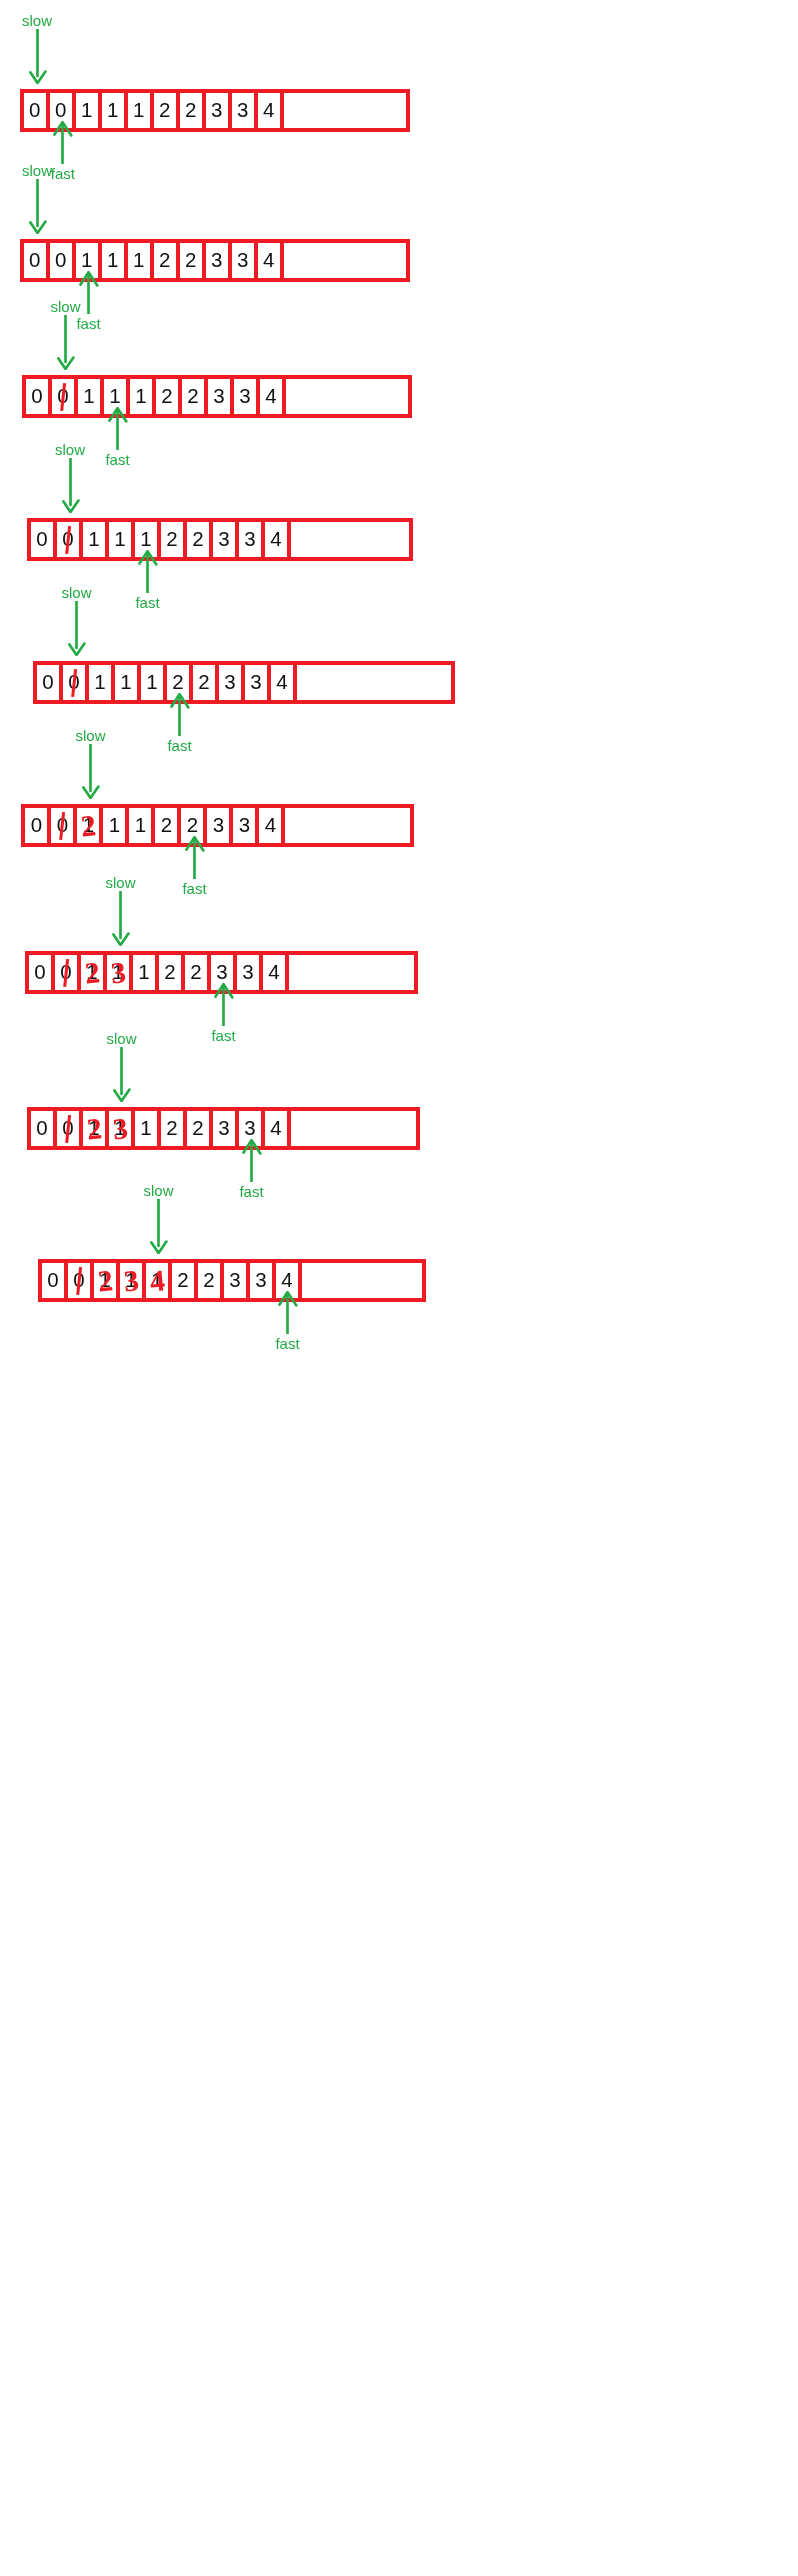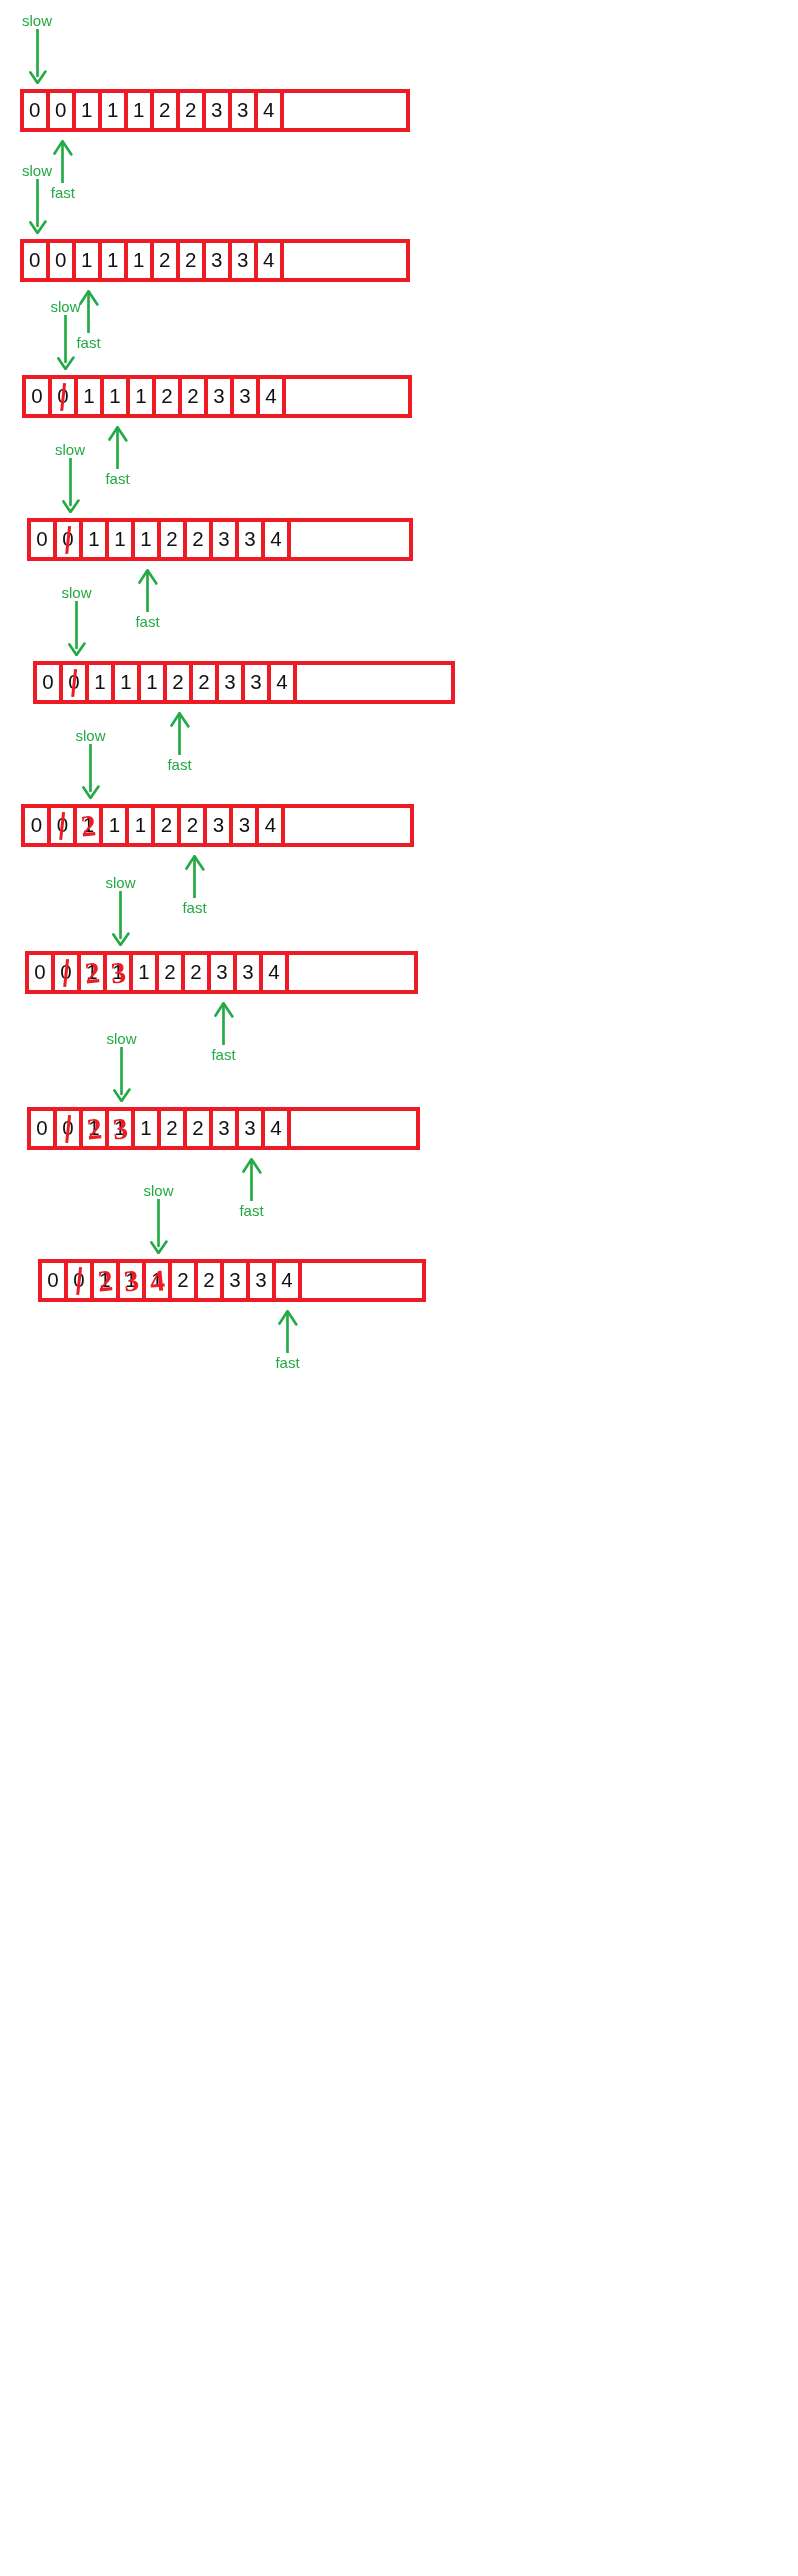--- a/index.html
+++ b/index.html
@@ -112,21 +112,21 @@
     display: block;
     white-space: nowrap;
   }
 
   .pointer.slow {
     top: 12.5px;
   }
   .pointer.slow .ptr-label { margin-bottom: 1.8px; }
 
   .pointer.fast {
-    top: 140px;
+    top: 121px;
   }
   .pointer.fast .ptr-label { margin-top: 1.8px; }
 
   .arrow-svg { display: block; margin: 0 auto; }
 </style>
 </head>
 <body>
 
 <div id="diagram">
     <div class="step" style="top: 0px;">

